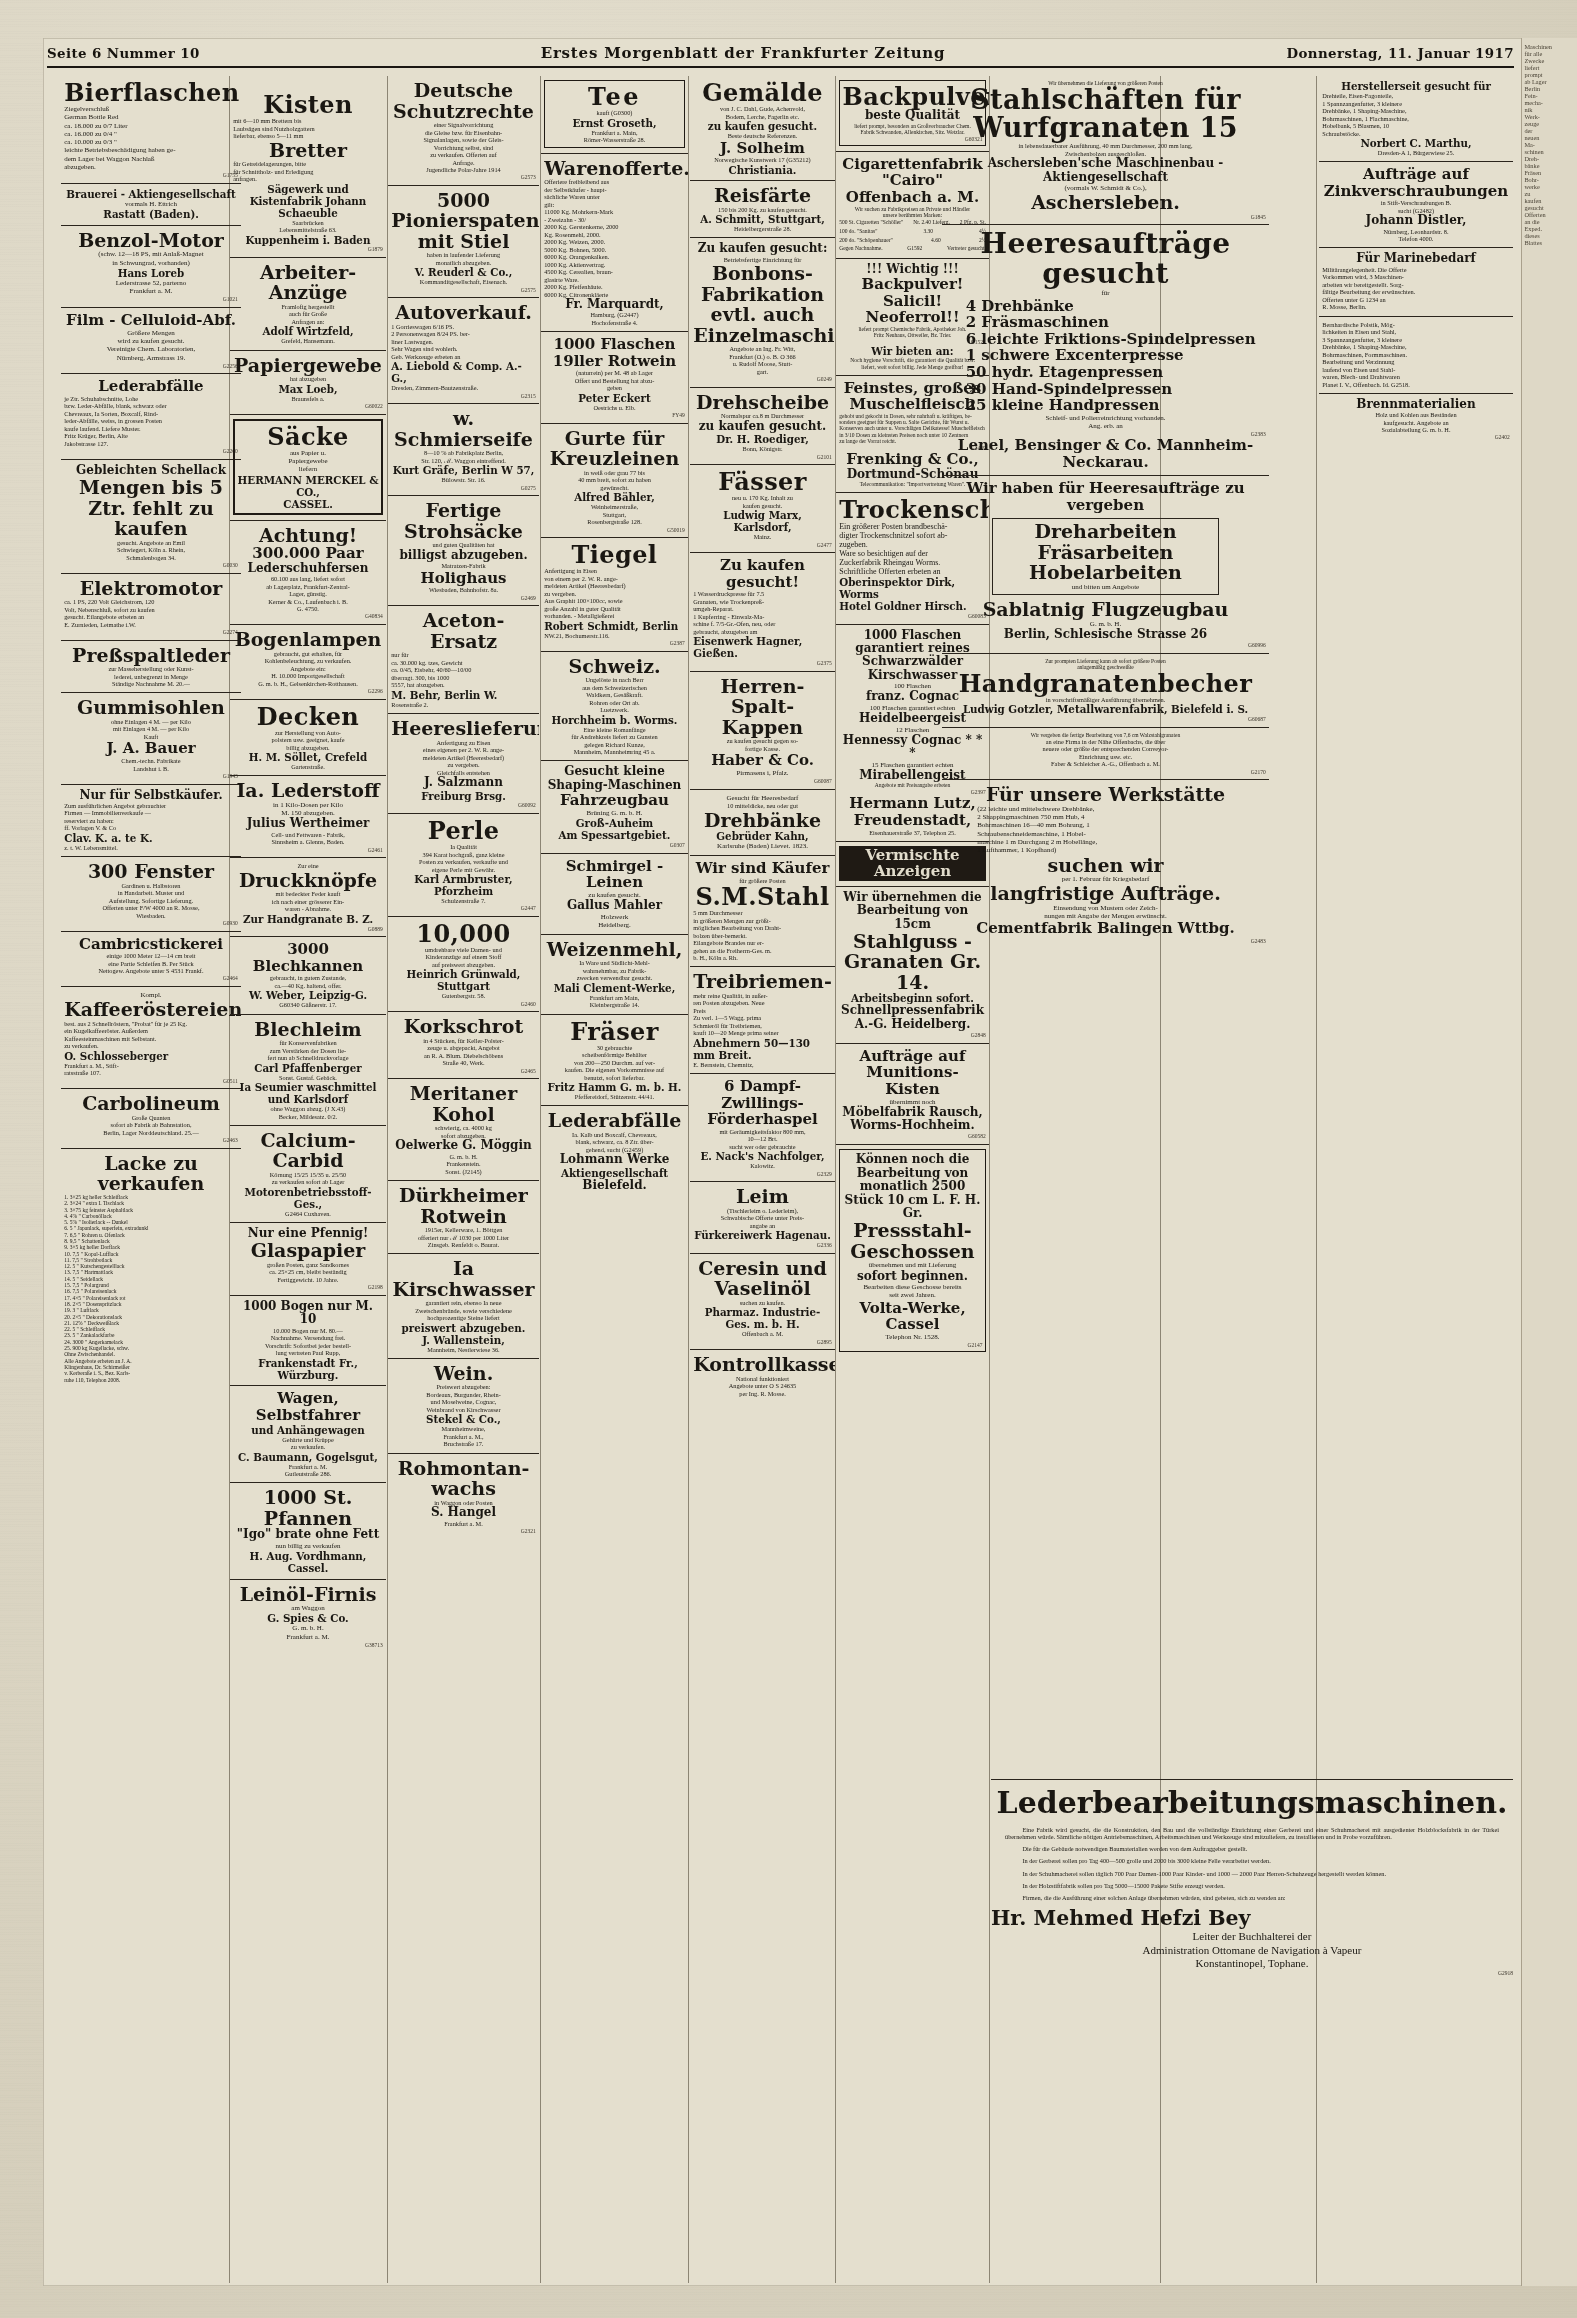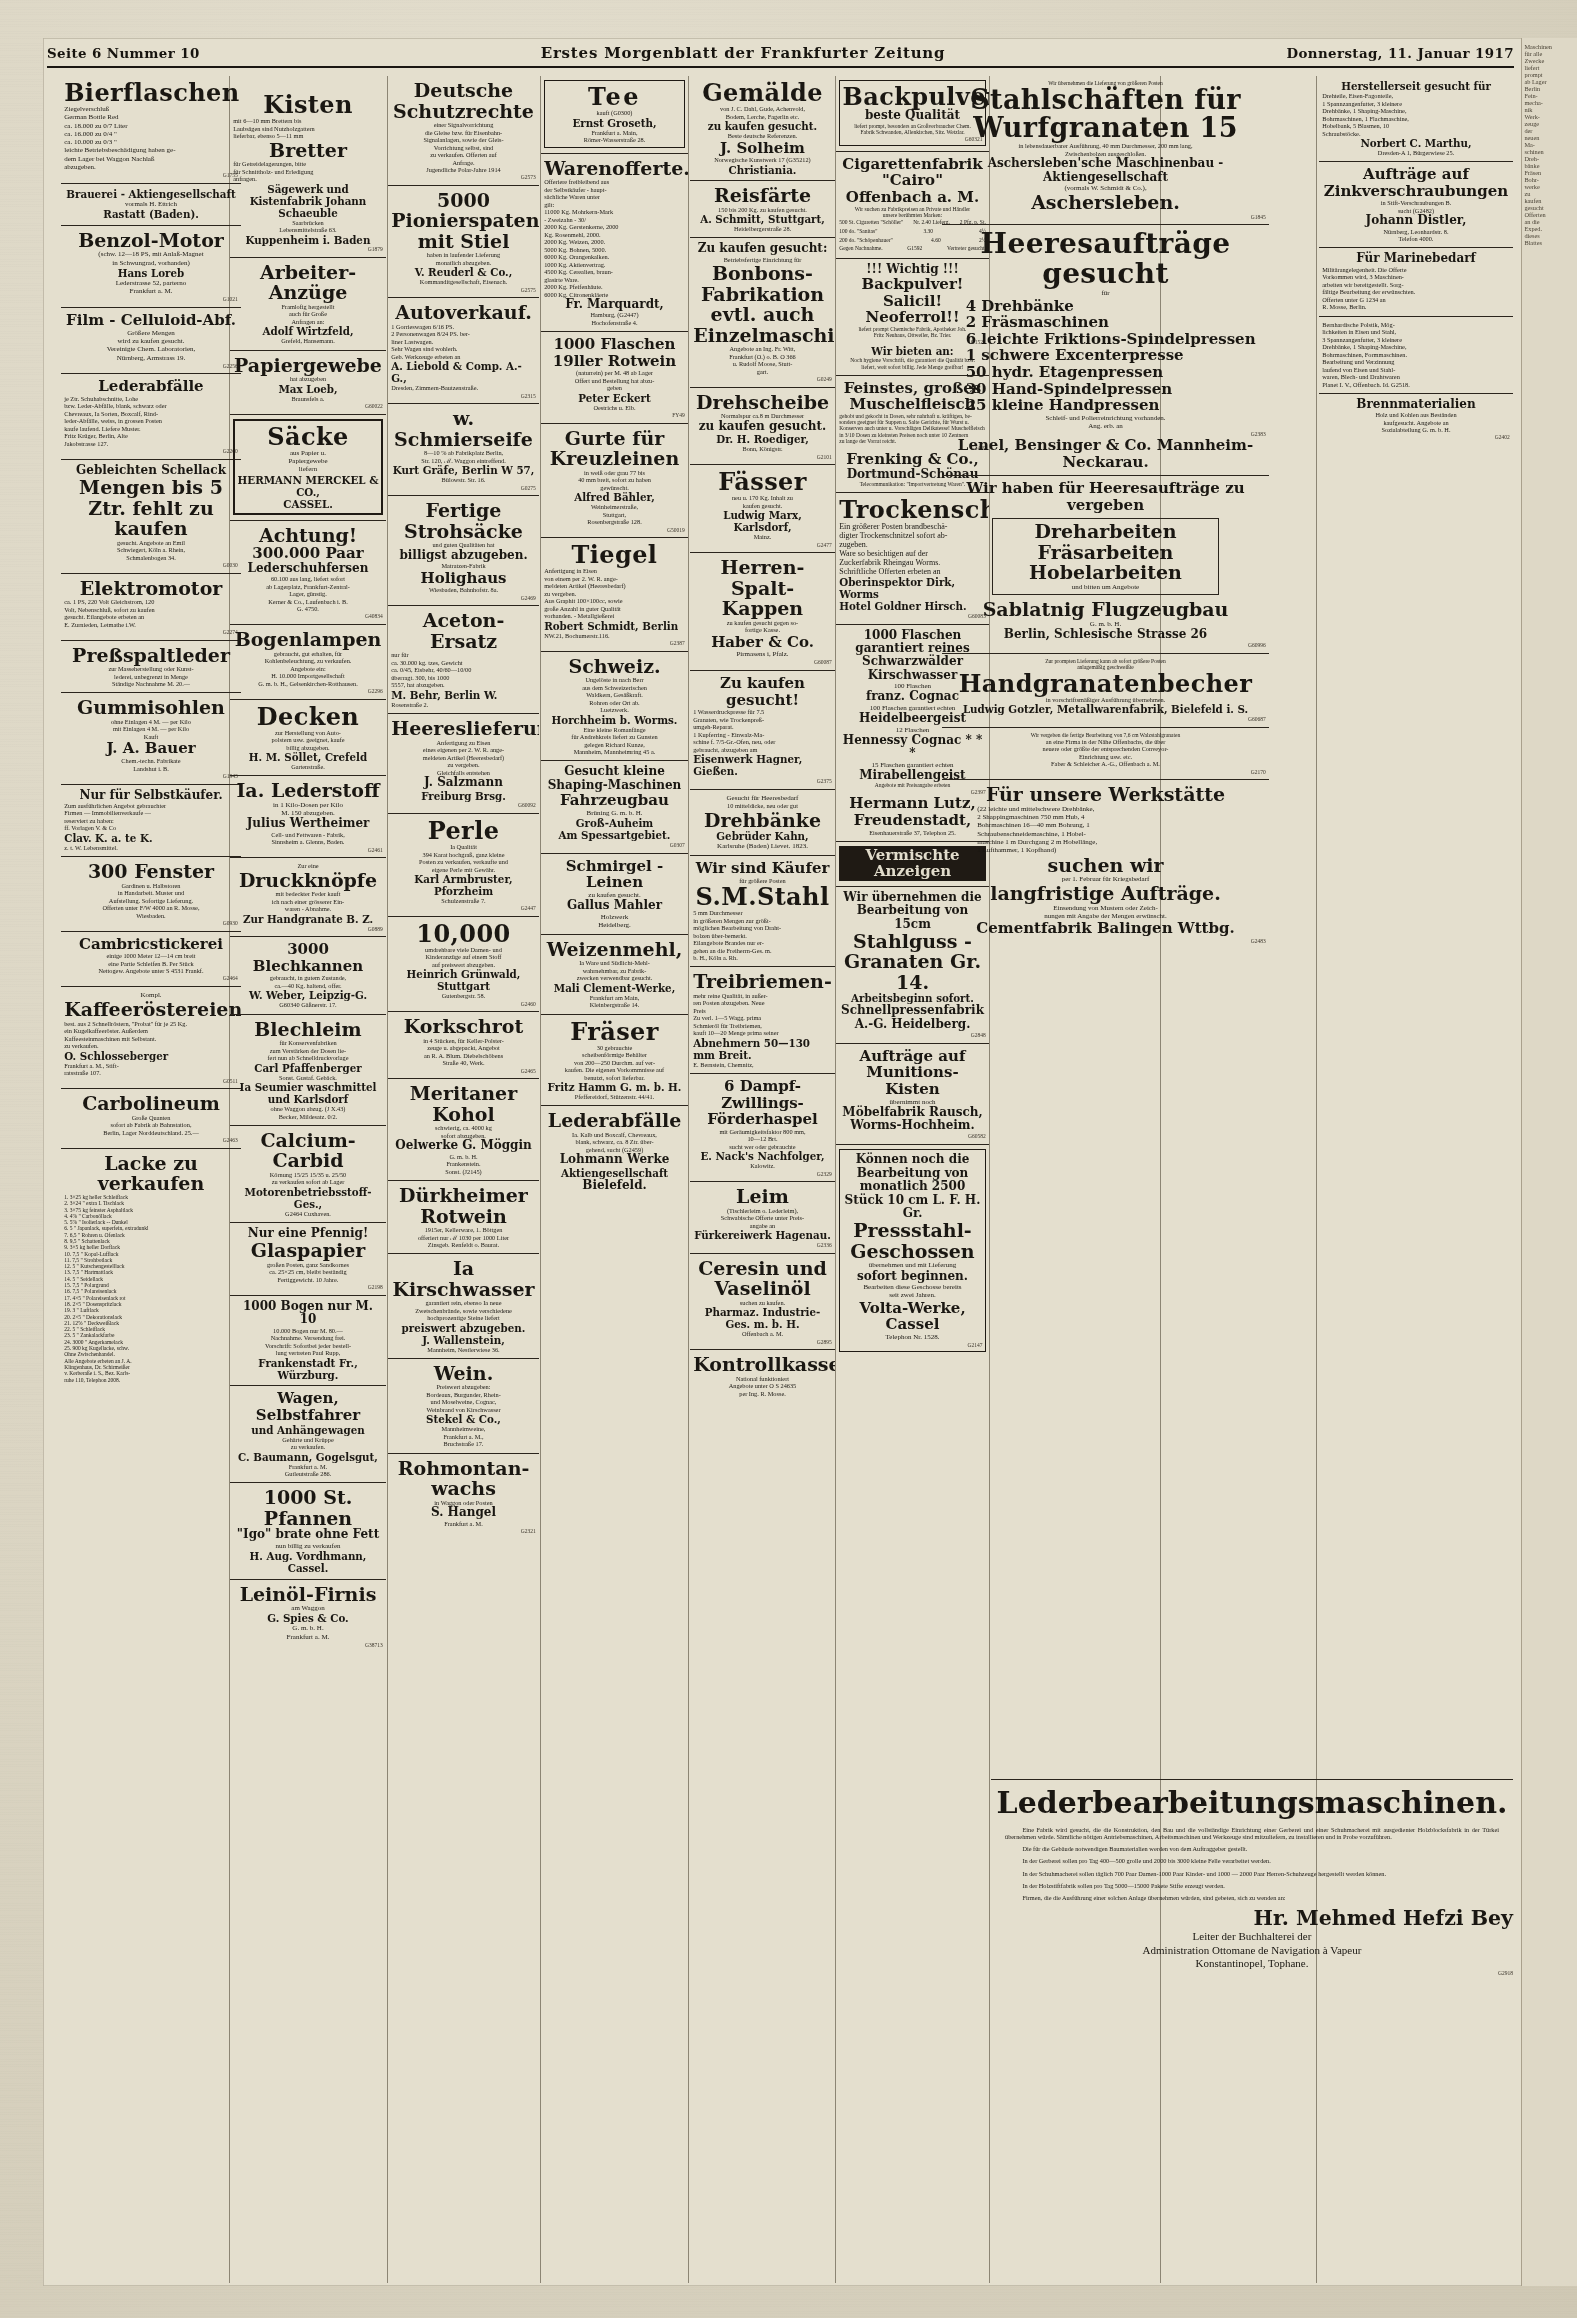--- a/index.html
+++ b/index.html
@@ -873,41 +873,41 @@
       <div class="fk hd1">Fässer</div>
       <div class="bd8">
         <div>neu u. 170 Kg. Inhalt zu</div>
         <div>kaufen gesucht.</div>
         <div class="fk hd5">Ludwig Marx, Karlsdorf,</div>
         <div>Mainz.</div>
       </div>
       <span class="mini">G2477</span>
     </div>
     <div class="ad">
-      <div class="fk hd2">Herren-Spalt-Kappen</div>
-      <div class="bd8">
-        <div>zu kaufen gesucht gegen so-</div>
-        <div>fortige Kasse.</div>
-      </div>
-      <div class="fk hd3">Haber &amp; Co.</div>
-      <div class="bd9">Pirmasens i, Pfalz.</div>
-      <span class="mini">G60087</span>
-    </div>
-    <div class="ad">
       <div class="fk hd3">Zu kaufen gesucht!</div>
       <div class="bd8 left">
         <div>1 Wasserdruckpresse für 7.5</div>
         <div>Granaten, wie Trockenpreß-</div>
         <div>umgeh-Reparat.</div>
         <div>1 Kupferring - Einwalz-Ma-</div>
         <div>schine f. 7/5-Gr.-Ofen, neu, oder</div>
         <div>gebraucht, abzugeben am</div>
         <div class="fk hd5">Eisenwerk Hagner, Gießen.</div>
       </div>
       <span class="mini">G2375</span>
+    </div>
+    <div class="ad">
+      <div class="fk hd2">Herren-Spalt-Kappen</div>
+      <div class="bd8">
+        <div>zu kaufen gesucht gegen so-</div>
+        <div>fortige Kasse.</div>
+      </div>
+      <div class="fk hd3">Haber &amp; Co.</div>
+      <div class="bd9">Pirmasens i, Pfalz.</div>
+      <span class="mini">G60087</span>
     </div>
     <div class="ad">
       <div class="bd9">Gesucht für Heeresbedarf</div>
       <div class="bd8">10 mitteldicke, neu oder gut</div>
       <div class="fk hd2">Drehbänke</div>
       <div class="bd9">
         <div class="fk hd5">Gebrüder Kahn,</div>
         <div>Karlsruhe (Baden) Lievet. 1823.</div>
       </div>
     </div>
@@ -1276,21 +1276,21 @@
     <div style="border-top:1.6px solid #2a241c;padding-top:6.3px;margin-top:35px;">
       <div class="fk" style="font-size:30px;line-height:33px;font-weight:bold;text-align:center">Lederbearbeitungsmaschinen.</div>
       <div class="fnote" style="margin-top:6.3px;padding:0 14px;">
         <p style="margin:4.7px 0;text-indent:17.4px">Eine Fabrik wird gesucht, die die Konstruktion, den Bau und die vollständige Einrichtung einer Gerberei und einer Schuhmacherei mit ausgedienter Holzblocksfabrik in der Türkei übernehmen würde. Sämtliche nötigen Antriebsmaschinen, Arbeitsmaschinen und Werkzeuge sind mitzuliefern, zu installieren und in Probe vorzuführen.</p>
         <p style="margin:4.7px 0;text-indent:17.4px">Die für die Gebäude notwendigen Baumaterialien werden von dem Auftraggeber gestellt.</p>
         <p style="margin:4.7px 0;text-indent:17.4px">In der Gerberei sollen pro Tag 400—500 grolle und 2000 bis 3000 kleine Felle verarbeitet werden.</p>
         <p style="margin:4.7px 0;text-indent:17.4px">In der Schuhmacherei sollen täglich 700 Paar Damen-1000 Paar Kinder- und 1000 — 2000 Paar Herren-Schuhzeuge hergestellt werden können.</p>
         <p style="margin:4.7px 0;text-indent:17.4px">In der Holzstiftfabrik sollen pro Tag 5000—15000 Pakete Stifte erzeugt werden.</p>
         <p style="margin:4.7px 0;text-indent:17.4px">Firmen, die die Ausführung einer solchen Anlage übernehmen würden, sind gebeten, sich zu wenden an:</p>
       </div>
-      <div class="fk" style="font-size:20.5px;line-height:24px;font-weight:bold;text-align:right;margin-top:4.7px">Hr. Mehmed Hefzi Bey</div>
+      <div class="fk" style="font-size:20.5px;line-height:24px;font-weight:bold;text-align:left;margin-top:4.7px">Hr. Mehmed Hefzi Bey</div>
       <div style="font-size:11px;line-height:13.4px;text-align:center">
         <div>Leiter der Buchhalterei der</div>
         <div>Administration Ottomane de Navigation à Vapeur</div>
         <div>Konstantinopel, Tophane.</div>
       </div>
       <div class="code">G2918</div>
     </div>
   </div>
 
   <div id="sliver">

